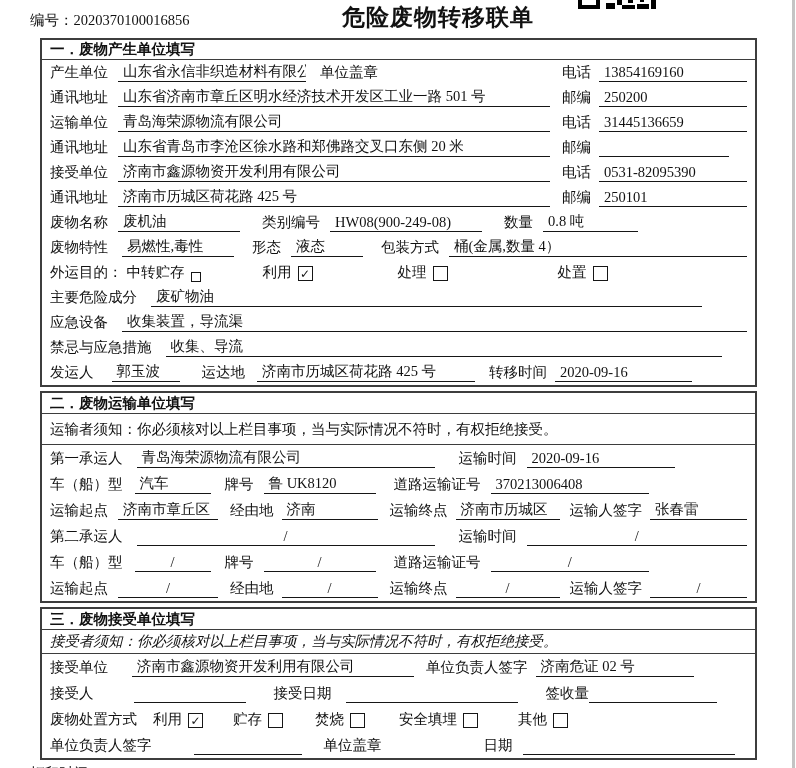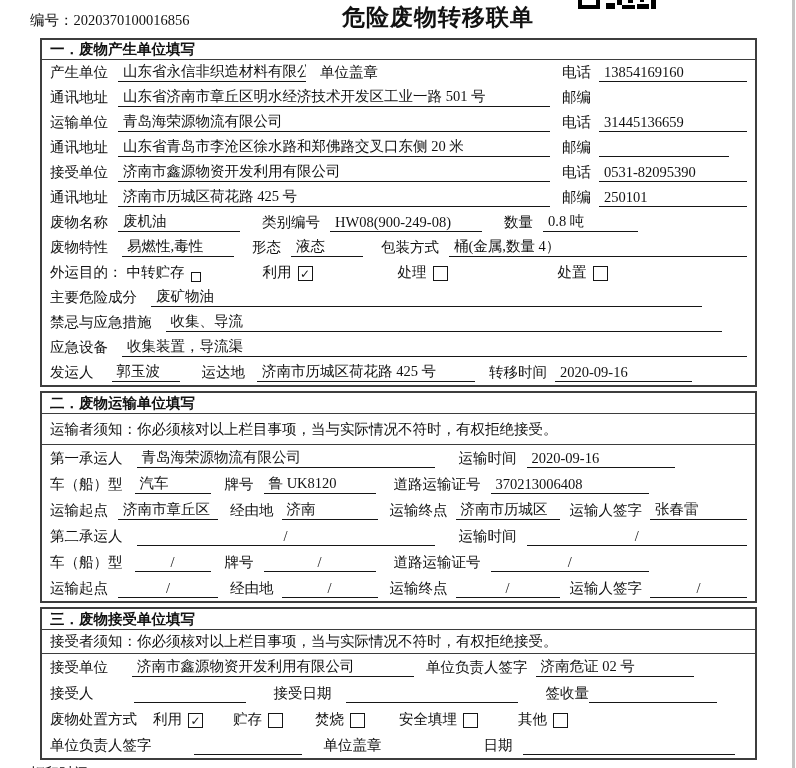--- a/index.html
+++ b/index.html
@@ -25,21 +25,21 @@
     font-family:"Liberation Sans","DejaVu Sans",sans-serif;
     font-weight:bold;font-size:14.5px;
     height:19px;line-height:19px;padding-left:8px;
     border-bottom:1.5px solid #3d3d3d;
   }
   .b .sec-header,.c .sec-header{height:20px;line-height:20px;}
   .notice{
     height:30px;line-height:30px;padding-left:8px;
     border-bottom:1.5px solid #3d3d3d;white-space:nowrap;
   }
-  .c .notice{height:23px;line-height:23px;}
+  .c .notice{height:23px;line-height:23px;font-style:italic;}
   .r{
     display:flex;align-items:flex-end;height:25px;
     padding:0 8px 3px 8px;box-sizing:border-box;white-space:nowrap;
   }
   .b .r,.c .r{height:26px;}
   .lbl{flex:0 0 auto;}
   .u{
     border-bottom:1px solid #161616;min-height:17px;
     padding:0 5px;box-sizing:border-box;overflow:hidden;
   }
@@ -95,20 +95,21 @@
       <span class="lbl ml-lbl">电话</span>
       <span class="u grow">13854169160</span>
     </div>
 
     <div class="r">
       <span class="col1">
         <span class="lbl">通讯地址</span>
         <span class="u grow">山东省济南市章丘区明水经济技术开发区工业一路 501 号</span>
       </span>
       <span class="lbl ml-lbl">邮编</span>
+      <span class="u grow">250200</span>
     </div>
 
     <div class="r">
       <span class="col1">
         <span class="lbl">运输单位</span>
         <span class="u grow">青岛海荣源物流有限公司</span>
       </span>
       <span class="lbl ml-lbl">电话</span>
       <span class="u grow">31445136659</span>
     </div>
@@ -179,27 +180,27 @@
           <span></span>
         </span>
     </div>
 
     <div class="r">
       <span class="lbl" style="margin-right:14px">主要危险成分</span>
       <span class="u grow" style="margin-right:45px">废矿物油</span>
     </div>
 
     <div class="r">
+      <span class="lbl" style="margin-right:14px">应急设备</span>
+      <span class="u grow">收集装置，导流渠</span>
+    </div>
+
+    <div class="r">
       <span class="lbl" style="margin-right:14px">禁忌与应急措施</span>
       <span class="u grow" style="margin-right:25px">收集、导流</span>
-    </div>
-
-    <div class="r">
-      <span class="lbl" style="margin-right:14px">应急设备</span>
-      <span class="u grow">收集装置，导流渠</span>
     </div>
 
     <div class="r">
       <span class="lbl" style="margin-right:18px">发运人</span>
       <span class="u" style="width:68px">郭玉波</span>
       <span class="lbl" style="margin-left:22px;margin-right:12px">运达地</span>
       <span class="u" style="width:218px">济南市历城区荷花路 425 号</span>
       <span class="lbl" style="margin-left:14px;margin-right:8px">转移时间</span>
       <span class="u grow" style="margin-right:55px">2020-09-16</span>
     </div>

